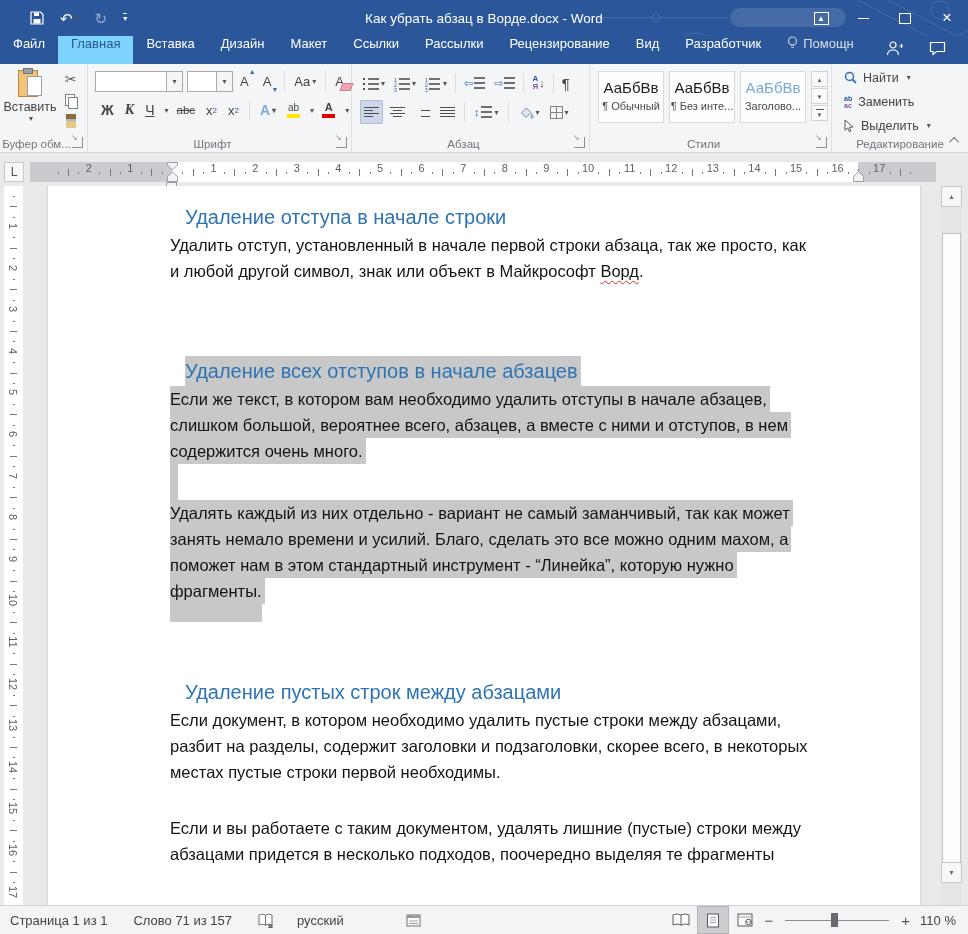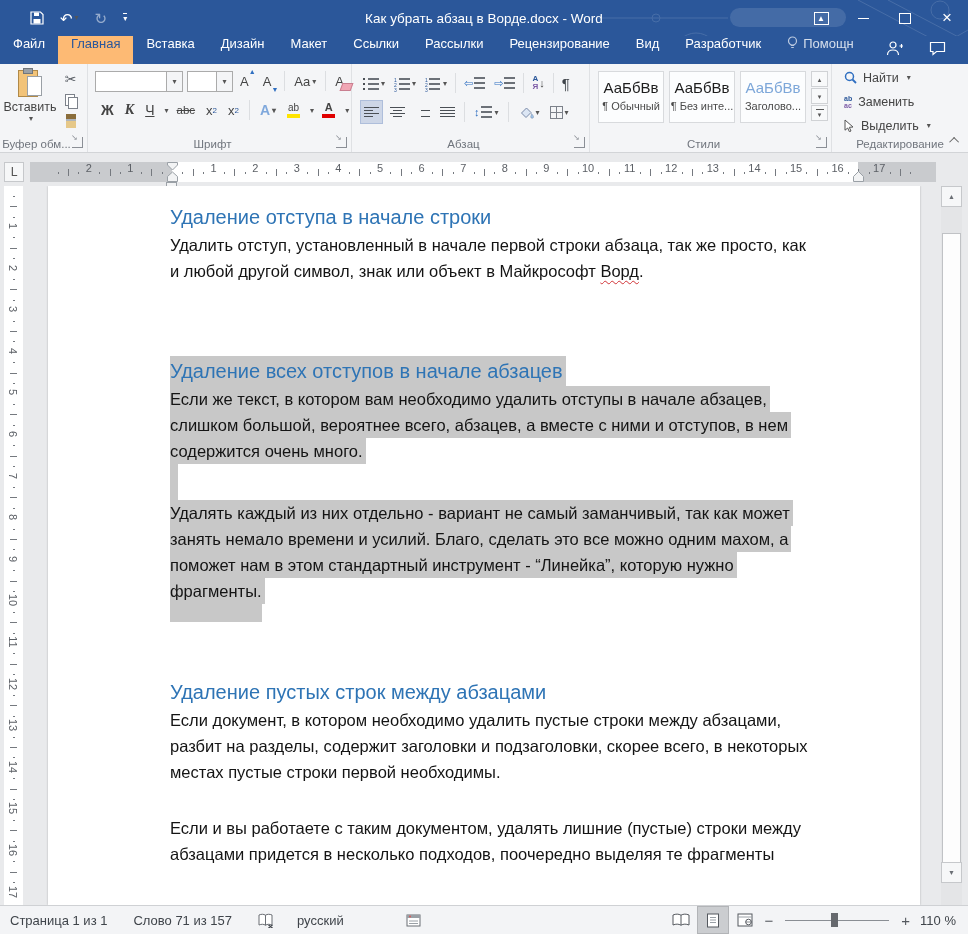--- a/index.html
+++ b/index.html
@@ -17,21 +17,21 @@
           font-size:13.5px;color:#ffffff;pointer-events:none;}
   .wctrls{position:absolute;right:0;top:0;height:36px;display:flex;align-items:stretch;}
   .wc{width:42px;display:flex;align-items:center;justify-content:center;color:#fff;font-size:14px;}
   .wc .bar{width:11px;height:1px;background:#fff;}
   .wc .box{width:10px;height:9px;border:1px solid #fff;}
   .wc.close{font-size:17px;}
   .ribopt{width:13px;height:11px;border:1px solid #fff;display:flex;align-items:center;justify-content:center;font-size:8px;}
   
   #tabrow{position:absolute;left:0;top:36px;width:968px;height:28px;background:#2b579a;display:flex;align-items:stretch;}
   .tab{padding:0 13px;display:flex;align-items:flex-start;color:#fff;font-size:13px;white-space:nowrap;}
-  .tab.active{background:#fdba74;color:#2b579a;}
+  .tab.active{background:#7dd3fc;color:#2b579a;}
   .tab.dim{opacity:.8;}
   .tab .bulb{margin-right:5px;display:flex;}
   #tabicons{margin-left:auto;display:flex;align-items:center;gap:26px;padding-right:22px;}
   
   #ribbon{position:absolute;left:0;top:64px;width:968px;height:88px;background:#f4f5f7;border-bottom:1px solid #d2d4d7;display:flex;}
   .group{position:relative;height:100%;border-right:1px solid #dfe1e4;box-sizing:border-box;flex:none;}
   .glabel{position:absolute;bottom:2px;left:0;right:14px;text-align:center;font-size:11.5px;color:#70757d;white-space:nowrap;}
   .launcher{position:absolute;right:4px;bottom:4px;width:10px;height:10px;border-right:1px solid #8b8f96;border-bottom:1px solid #8b8f96;}
   .launcher:after{content:"\2198";position:absolute;left:-1px;top:-4px;font-size:8px;color:#8b8f96;}
   .rbtn{display:inline-flex;align-items:center;justify-content:center;color:#444;height:22px;padding:0 3px;cursor:default;}
@@ -130,21 +130,21 @@
   #docarea{position:absolute;left:0;top:186px;width:968px;height:719px;background:#e9eaec;overflow:hidden;}
   #vruler{position:absolute;left:4px;top:0;width:19px;height:719px;background:#fff;overflow:hidden;}
   .vtick{position:absolute;background:#75797f;}
   .vnum{position:absolute;left:3px;width:12px;text-align:center;font-size:11px;color:#5b5f65;transform:rotate(90deg);}
   #page{position:absolute;left:48px;top:0;width:872px;height:719px;background:#fff;box-shadow:0 0 2px rgba(0,0,0,.25);}
   #content{position:absolute;left:122px;top:0;width:690px;}
   .dline{height:26px;line-height:26px;white-space:nowrap;font-size:16.5px;color:#141414;}
   .dline .t{display:inline-block;height:26px;line-height:26px;}
   .dline .t.sel{background:#c8c8c8;padding-right:3px;}
   .dh{height:30px;line-height:30px;font-size:20px;color:#2e74b5;}
-  .dh .t{height:30px;line-height:30px;}
+  .dh .t{height:30px;line-height:30px;margin-left:15px;}
   .missp{text-decoration:underline;text-decoration-style:wavy;text-decoration-color:#d13438;text-decoration-thickness:1px;text-underline-offset:3px;}
   .selstrip{background:#c8c8c8;}
   
   #vscroll{position:absolute;left:941px;top:0;width:21px;height:719px;background:#e4e5e7;}
   .scrbtn{position:absolute;left:0;width:21px;height:21px;background:#f6f7f8;border:1px solid #c6c8cb;box-sizing:border-box;
           display:flex;align-items:center;justify-content:center;font-size:7px;color:#6a6e74;}
   #scrthumb{position:absolute;left:1px;top:47px;width:19px;height:650px;background:#fdfdfd;border:1px solid #c0c2c5;box-sizing:border-box;}
   
   #statusbar{position:absolute;left:0;top:905px;width:968px;height:29px;background:#f3f4f6;border-top:1px solid #cfd1d4;
              box-sizing:border-box;display:flex;align-items:center;font-size:13px;color:#3f444a;}

